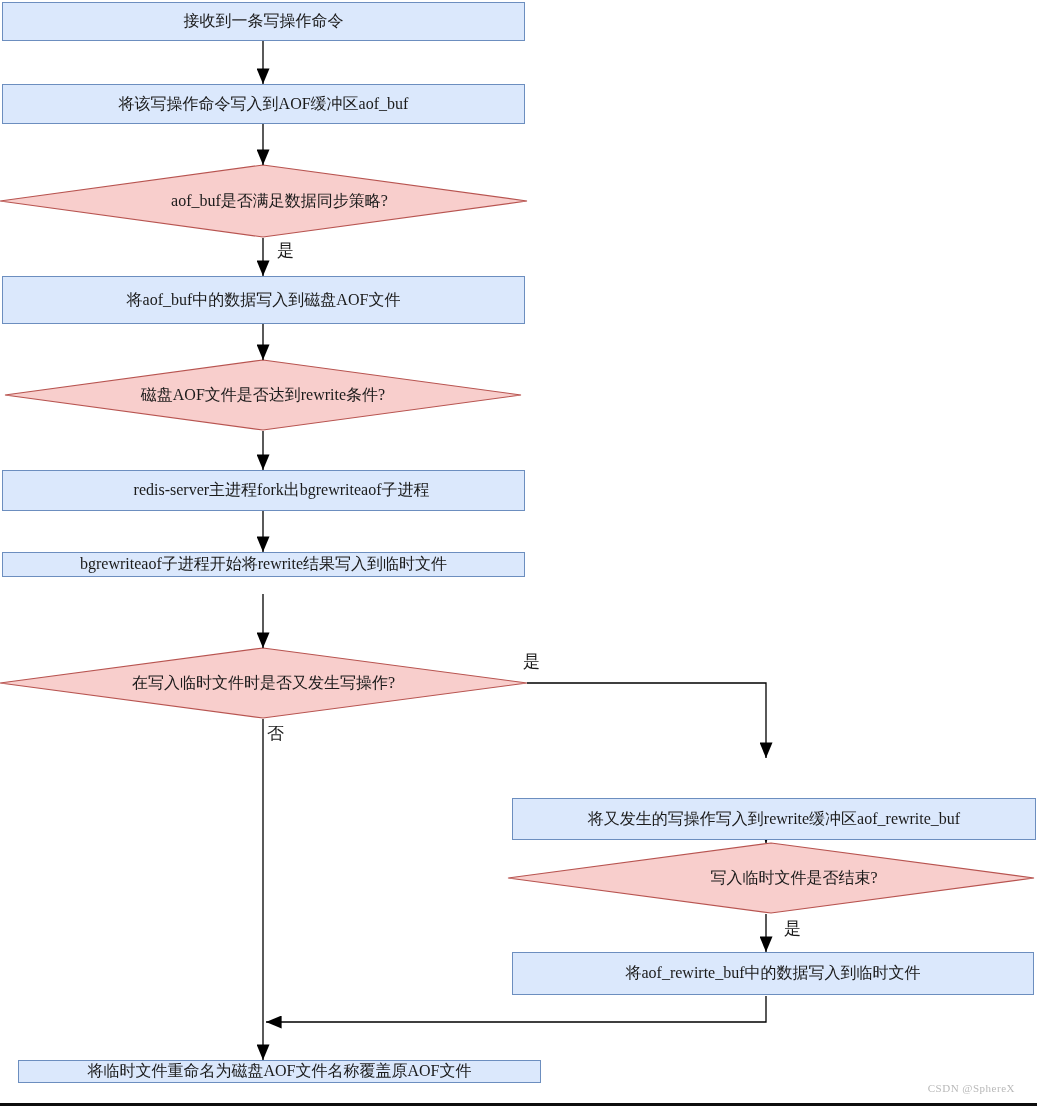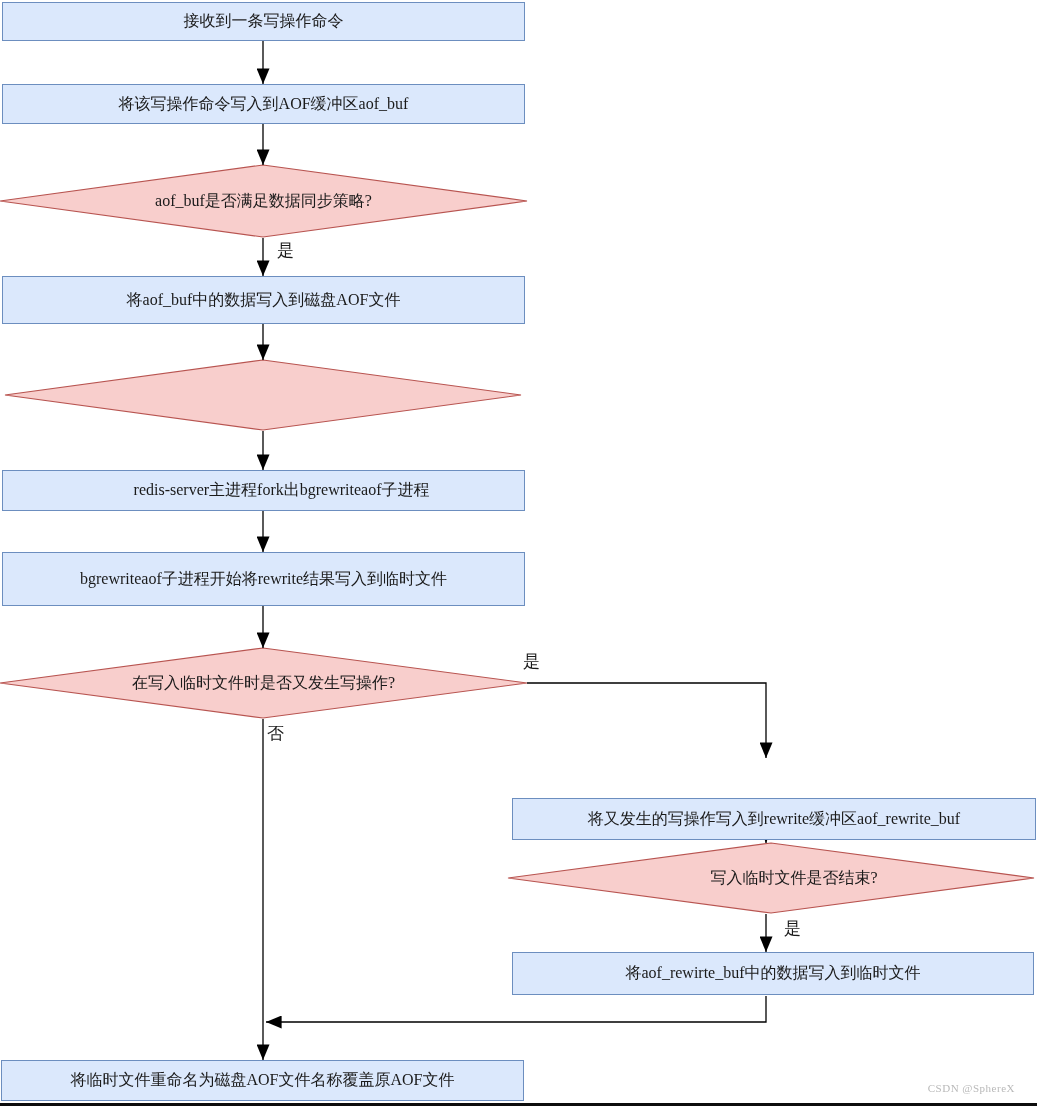--- a/index.html
+++ b/index.html
@@ -39,28 +39,28 @@
     white-space: nowrap;
     pointer-events: none;
   }
   .elabel { position: absolute; font-size: 17px; }
 
   
   #n-receive            { left: 2px;   top: 2px;    width: 523px; height: 39px; }
   #n-write-buf          { left: 2px;   top: 84px;   width: 523px; height: 40px; }
   #n-flush-disk         { left: 2px;   top: 276px;  width: 523px; height: 48px; }
   #n-fork               { left: 2px;   top: 470px;  width: 523px; height: 41px; padding-left: 36px; }
-  #n-rewrite-tmp        { left: 2px;   top: 552px;  width: 523px; height: 54px; }
-  #n-rename             { left: 1px;   top: 1060px; width: 523px; height: 41px; }
+  #n-rewrite-tmp        { left: 2px;   top: 552px;  width: 523px; height: 25px; }
+  #n-rename             { left: 18px;   top: 1060px; width: 523px; height: 23px; }
   
   #n-rewrite-buf        { left: 512px; top: 758px;  width: 524px; height: 42px; margin-top: 40px; }
   #n-flush-rewrite-buf  { left: 512px; top: 952px;  width: 522px; height: 43px; }
 
   
-  #l-sync-policy   { left: 0px;   top: 165px; width: 527px; height: 72px; align-items: center; }
+  #l-sync-policy   { left: 16px;   top: 165px; width: 527px; height: 72px; align-items: center; }
   #l-rewrite-cond  { left: 5px;   top: 360px; width: 516px; height: 70px; }
   #l-write-during  { left: 0px;   top: 648px; width: 527px; height: 70px; }
   #l-tmp-done      { left: 531px; top: 843px; width: 526px; height: 70px; }
 
   
   #el-sync-yes        { left: 277px; top: 239px; }
   #el-write-during-yes{ left: 523px; top: 650px; }
   #el-write-during-no { left: 267px; top: 722px; }
   #el-tmp-done-yes    { left: 784px; top: 917px; }
 
@@ -131,20 +131,23 @@
   <div class="node" id="n-flush-rewrite-buf">
     <span>将aof_rewirte_buf中的数据写入到临时文件</span>
   </div>
   <div class="node" id="n-rename">
     <span>将临时文件重命名为磁盘AOF文件名称覆盖原AOF文件</span>
   </div>
 
   <div class="dlabel" id="l-sync-policy">
     <span>aof_buf是否满足数据同步策略?</span>
   </div>
+  <div class="dlabel" id="l-rewrite-cond">
+    <span>磁盘AOF文件是否达到rewrite条件?</span>
+  </div>
   <div class="dlabel" id="l-write-during">
     <span>在写入临时文件时是否又发生写操作?</span>
   </div>
   <div class="dlabel" id="l-tmp-done">
     <span>写入临时文件是否结束?</span>
   </div>
 
   <div class="elabel" id="el-sync-yes">是</div>
   <div class="elabel" id="el-write-during-yes">是</div>
   <div class="elabel" id="el-write-during-no">否</div>

